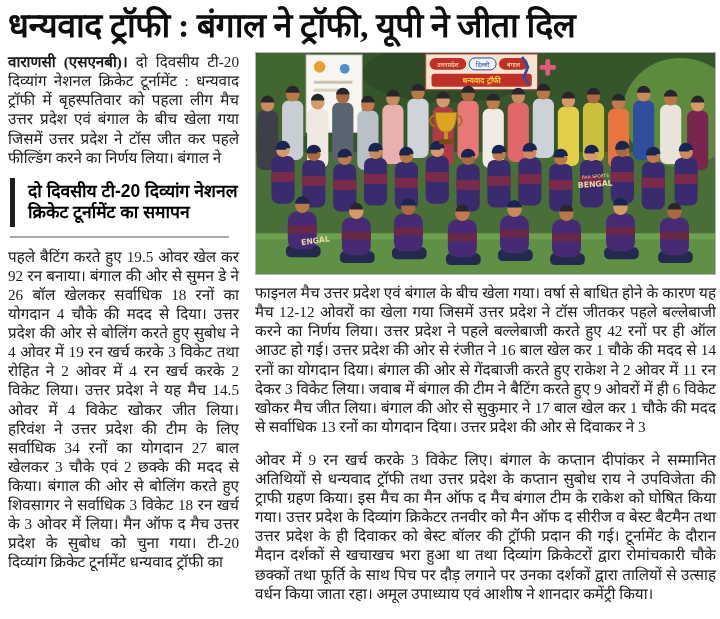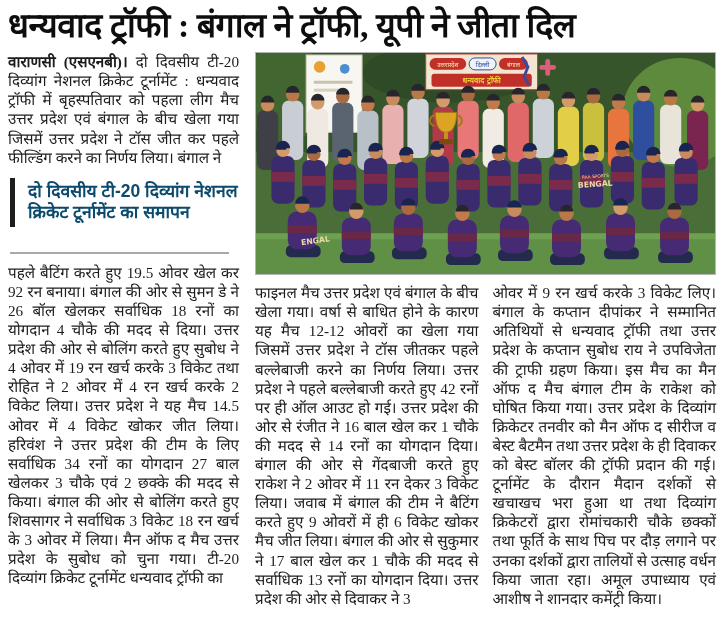--- a/index.html
+++ b/index.html
@@ -13,27 +13,27 @@
     font-size:34px;font-weight:700;line-height:1.3;margin:0 0 4px 0;
     letter-spacing:-0.5px;color:#0d0d0d;white-space:nowrap;
   }
   .content{display:flex;gap:16px;align-items:flex-start;}
   .col-left{width:231px;flex:none;}
   .right-wrap{flex:1;min-width:0;}
   p.body{font-size:15.2px;line-height:19.1px;text-align:justify;margin:0;
          text-justify:inter-word;color:#1c1c1c;}
   .dateline{font-weight:700;}
   .subhead{
-    border-left:5px solid #1d1d1d;padding:3px 0 3px 13px;margin:11px 0 25px 2px;
-    font-size:17.5px;font-weight:700;line-height:21.5px;color:#0c4a6e;
+    border-left:5px solid #1d1d1d;padding:3px 0 3px 13px;margin:11px 0 9px 2px;
+    font-size:17.5px;font-weight:700;line-height:21.5px;color:#000000;
     font-family:"Liberation Sans","DejaVu Sans",sans-serif;
   }
   .subrule{border:none;border-top:2px solid #a9a9a9;margin:0 10px 9px 2px;}
   .photo{width:100%;height:223px;display:block;border:1px solid #b5b5b5;box-sizing:border-box;}
-  .cols2{display:flex;gap:14px;margin-top:8px;}
+  .cols2{display:flex;gap:14px;margin-top:8px;flex-direction:column;}
   .cols2 .col{flex:1;min-width:0;}
 </style>
 </head>
 <body>
 
 <div class="page">
 
   <h1 class="headline">धन्यवाद ट्रॉफी : बंगाल ने ट्रॉफी, यूपी ने जीता दिल</h1>
 
   <div class="content">

